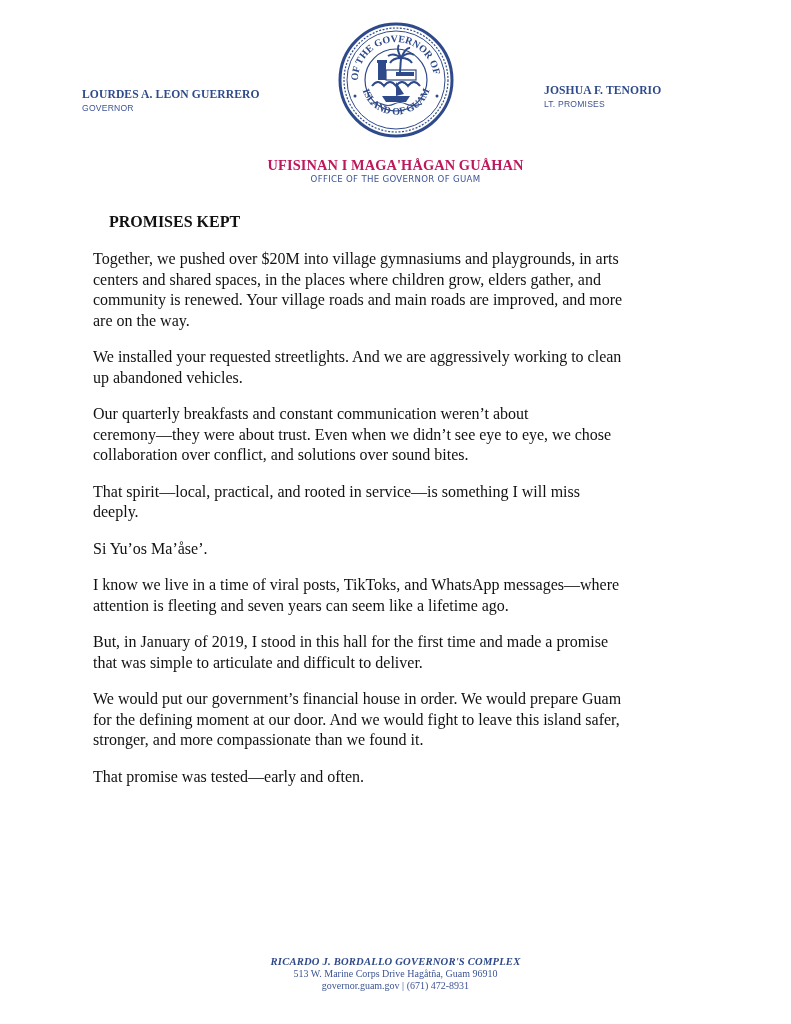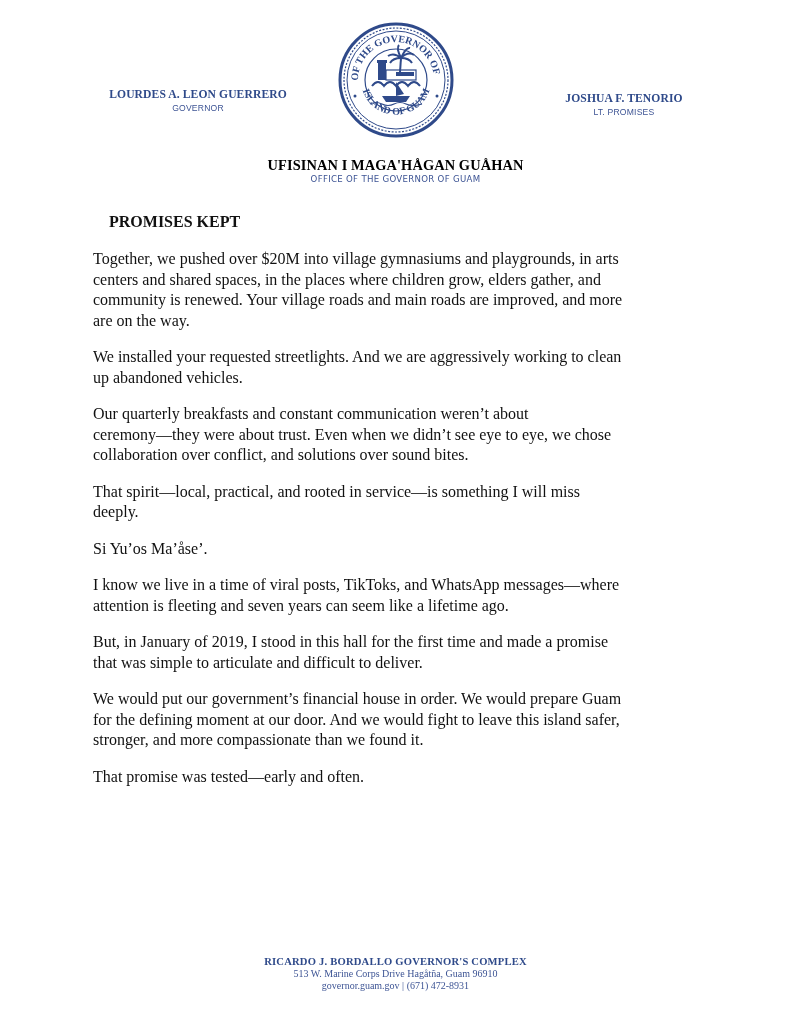--- a/index.html
+++ b/index.html
@@ -1,37 +1,37 @@
 <!DOCTYPE html>
 <html><head>
   <meta charset="utf-8">
   <style>
     html, body { margin: 0; padding: 0; background: #ffffff; }
     body { width: 791px; height: 1024px; position: relative; overflow: hidden; }
     .page { position: absolute; left: 0; top: 0; width: 791px; height: 1024px; background: #fff; }
 
-    .hdr-left, .hdr-right { position: absolute; text-align: center; color: #2f4a8a; }
+    .hdr-left, .hdr-right { position: absolute; text-align: left; color: #2f4a8a; }
     .hdr-left { left: 82px; top: 88px; width: 232px; }
-    .hdr-right { left: 544px; top: 92px; width: 160px; }
+    .hdr-right { left: 544px; top: 84px; width: 160px; }
     .hdr-name { font-family: "Liberation Serif", serif; font-weight: bold; font-size: 11.6px; letter-spacing: 0.1px; line-height: 14px; white-space: nowrap; color: #2f4a8a; }
     .hdr-title { font-family: Liberation Sans, sans-serif; font-size: 8.6px; line-height: 12px; color: #3d5494; letter-spacing: 0.2px; }
 
     .seal { position: absolute; left: 338px; top: 14px; width: 116px; height: 130px; }
 
     .office { position: absolute; left: 230px; top: 157px; width: 331px; text-align: center; }
-    .office-name { font-family: "Liberation Serif", serif; font-weight: bold; font-size: 14.4px; color: #000000; line-height: 16px; white-space: nowrap; letter-spacing: 0.1px; }
+    .office-name { font-family: "Liberation Serif", serif; font-weight: bold; font-size: 14.4px; color: #be185d; line-height: 16px; white-space: nowrap; letter-spacing: 0.1px; }
     .office-sub { font-family: "DejaVu Sans", sans-serif; font-size: 8.6px; color: #3d5494; line-height: 12px; letter-spacing: 0.3px; }
 
     .body { position: absolute; left: 93px; top: 212px; width: 630px; font-family: "Liberation Serif", serif; color: #111; }
     .heading { font-weight: bold; font-size: 16px; line-height: 20px; margin: 0 0 17px 16px; }
     .para { font-size: 16px; line-height: 20.5px; margin: 0 0 16px 0; }
     .para-wrap { white-space: pre-line; }
 
     .footer { position: absolute; left: 200px; top: 955px; width: 391px; text-align: center; }
-    .footer-name { font-family: "Liberation Serif", serif; font-weight: bold; font-size: 10.6px; color: #2f4a8a; line-height: 13px; white-space: nowrap; letter-spacing: 0.2px; }
+    .footer-name { font-family: "Liberation Serif", serif; font-weight: bold; font-size: 10.6px; color: #2f4a8a; line-height: 13px; white-space: nowrap; letter-spacing: 0.2px; font-style: italic; }
     .footer-line { font-family: Liberation Serif, serif; font-size: 10px; color: #3d5494; line-height: 12px; white-space: nowrap; }
   </style>
 </head>
 <body>
 
 <div class="page">
 
   <div class="hdr-left">
     <div class="hdr-name">LOURDES A. LEON GUERRERO</div>
     <div class="hdr-title">GOVERNOR</div>

